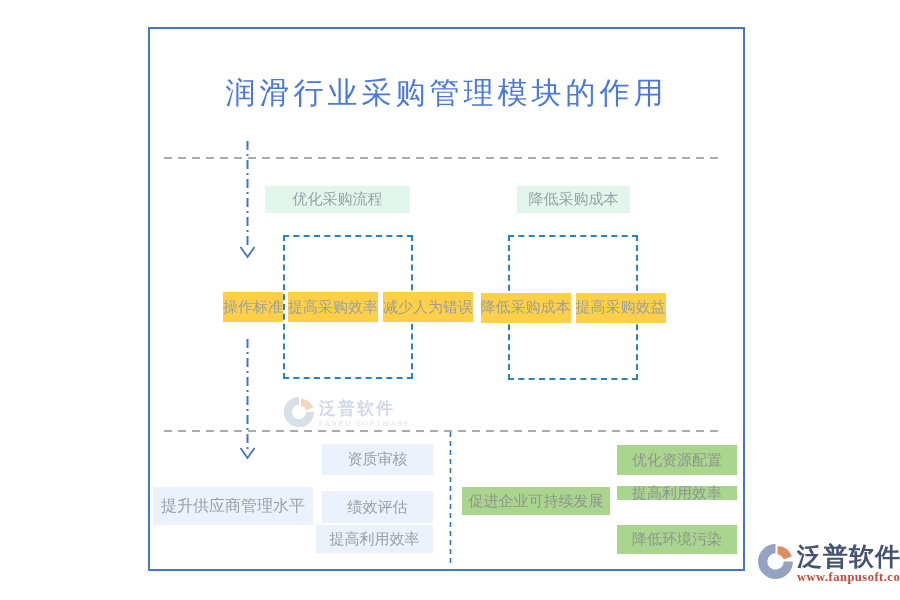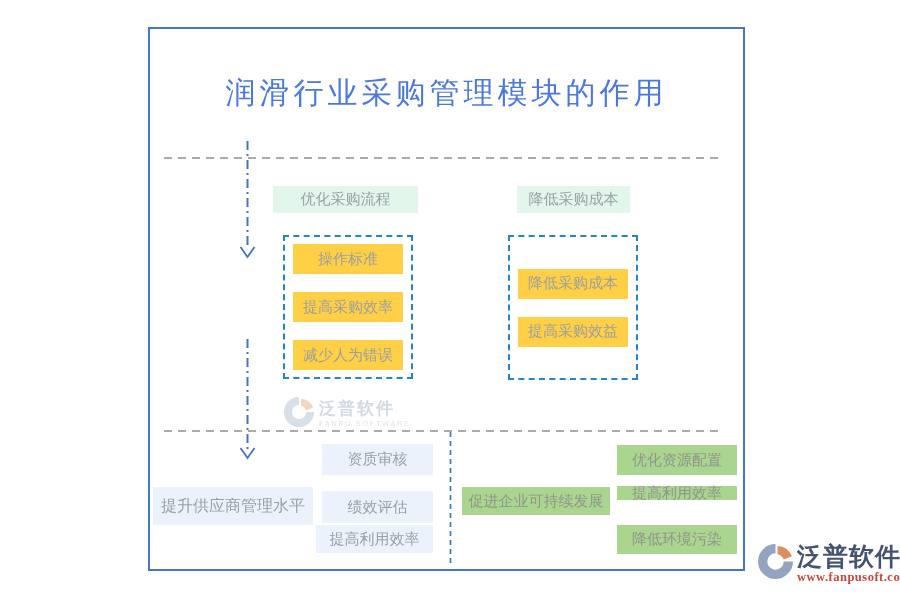--- a/index.html
+++ b/index.html
@@ -17,21 +17,21 @@
     font-size:30px;line-height:38px;color:#4B79DB;letter-spacing:4px;white-space:nowrap;
   }
   svg.overlay{position:absolute;left:0;top:0;width:900px;height:600px;pointer-events:none;}
   .node{
     position:absolute;display:flex;align-items:center;justify-content:center;
     box-sizing:border-box;font-size:15px;color:#99A0A5;white-space:nowrap;
   }
   .mint{background:#E2F6EC;}
   .dashed-box{
     position:absolute;box-sizing:border-box;border:2px dashed #2583C8;
-    display:flex;flex-direction:column;align-items:center;justify-content:center;gap:18px;
+    display:flex;flex-direction:row;align-items:center;justify-content:center;gap:5px;
   }
   .yellow-item{
     width:110px;height:30px;background:#FFCF45;color:#98A0A3;
     display:flex;align-items:center;justify-content:center;font-size:15px;white-space:nowrap;
   }
   .lblue{background:#EBF2FB;}
   .green{background:#A9D58E;color:#8F958D;font-family:Liberation Serif, serif;}
   .watermark{
     position:absolute;left:283px;top:396px;display:flex;align-items:center;gap:4px;opacity:0.85;
   }
@@ -61,21 +61,21 @@
       <line x1="247.5" y1="141" x2="247.5" y2="249" stroke="#4472C4" stroke-width="2" stroke-dasharray="9 4 2 4"></line>
       <polyline points="240.5,247 247.5,257 254.5,247" fill="none" stroke="#4472C4" stroke-width="1.8"></polyline>
     </g>
     <g>
       <line x1="247.5" y1="339" x2="247.5" y2="450" stroke="#4472C4" stroke-width="2" stroke-dasharray="9 4 2 4"></line>
       <polyline points="240.5,448 247.5,458 254.5,448" fill="none" stroke="#4472C4" stroke-width="1.8"></polyline>
     </g>
     <line x1="450.5" y1="432" x2="450.5" y2="565" stroke="#2E75B6" stroke-width="1.6" stroke-dasharray="5 4"></line>
   </svg>
 
-  <div class="node mint" style="left:265px;top:186px;width:145px;height:27px;margin-left:8px;">优化采购流程</div>
+  <div class="node mint" style="left:265px;top:186px;width:145px;height:27px;">优化采购流程</div>
   <div class="dashed-box" style="left:283px;top:235px;width:130px;height:144px;">
     <div class="yellow-item">操作标准</div>
     <div class="yellow-item">提高采购效率</div>
     <div class="yellow-item">减少人为错误</div>
   </div>
 
   <div class="node mint" style="left:517px;top:186px;width:113px;height:27px;">降低采购成本</div>
   <div class="dashed-box" style="left:508px;top:235px;width:130px;height:145px;">
     <div class="yellow-item">降低采购成本</div>
     <div class="yellow-item">提高采购效益</div>

